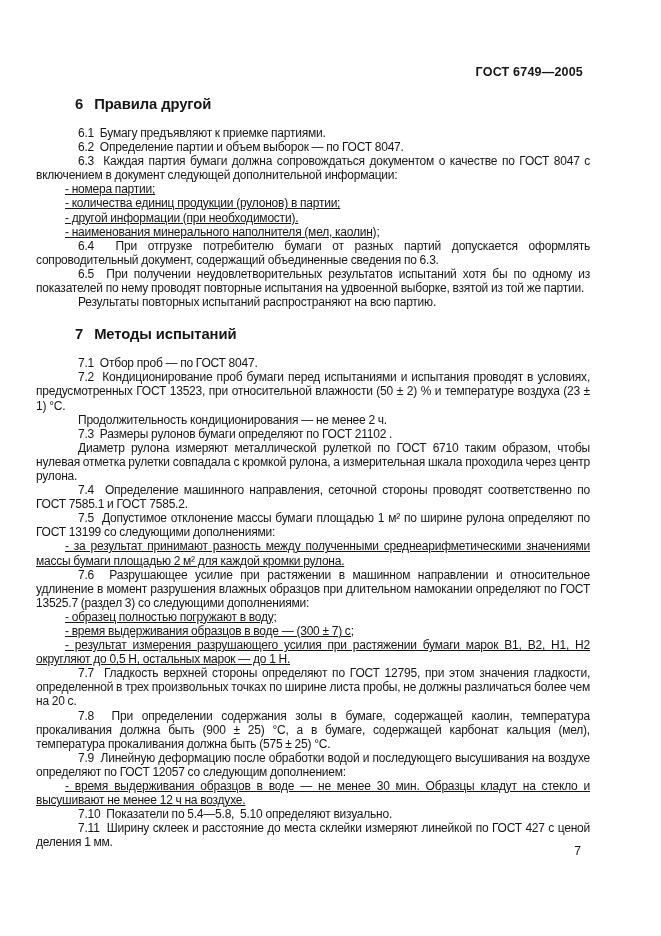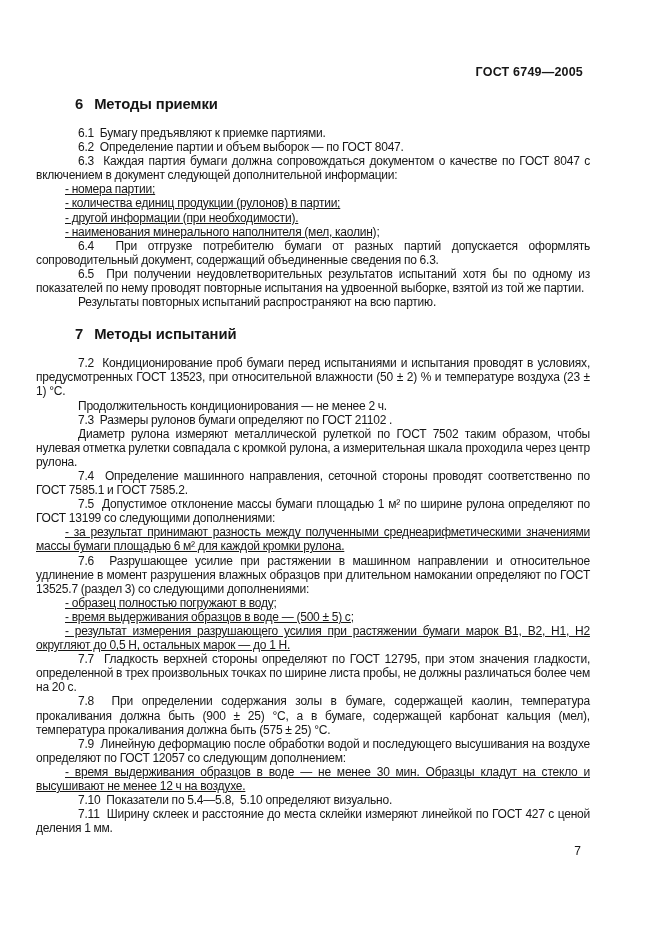--- a/index.html
+++ b/index.html
@@ -59,44 +59,45 @@
 </head>
 <body>
 
 <div class="sheet">
   <div class="content">
     <div class="doc-header">
       <span>ГОСТ 6749—2005</span>
     </div>
     <div>
         <section>
-          <h2 class="sec-heading"><span class="sec-num">6</span><span>Методы приемки</span></h2>
+          <h2 class="sec-heading"><span class="sec-num">6</span><span>Правила другой</span></h2>
           <p class="para">6.1&nbsp; Бумагу предъявляют к приемке партиями.</p>
           <p class="para">6.2&nbsp; Определение партии и объем выборок — по ГОСТ 8047.</p>
           <p class="para">6.3&nbsp; Каждая партия бумаги должна сопровождаться документом о качестве по ГОСТ 8047 с включе­нием в документ следующей дополнительной информации:</p>
           <p class="para dash">- номера партии;</p>
           <p class="para dash">- количества единиц продукции (рулонов) в партии;</p>
           <p class="para dash">- другой информации (при необходимости).</p>
           <p class="para dash">- наименования минерального наполнителя (мел, каолин);</p>
           <p class="para">6.4&nbsp; При отгрузке потребителю бумаги от разных партий допускается оформлять сопроводитель­ный документ, содержащий объединенные сведения по 6.3.</p>
           <p class="para">6.5&nbsp; При получении неудовлетворительных результатов испытаний хотя бы по одному из показате­лей по нему проводят повторные испытания на удвоенной выборке, взятой из той же партии.</p>
           <p class="para">Результаты повторных испытаний распространяют на всю партию.</p>
         </section>
         <section>
           <h2 class="sec-heading"><span class="sec-num">7</span><span>Методы испытаний</span></h2>
+          <p class="para">7.1&nbsp; Отбор проб — по ГОСТ 8047.</p>
           <p class="para">7.2&nbsp; Кондиционирование проб бумаги перед испытаниями и испытания проводят в условиях, пред­усмотренных ГОСТ 13523, при относительной влажности (50 ± 2) % и температуре воздуха (23 ± 1) °С.</p>
           <p class="para">Продолжительность кондиционирования — не менее 2 ч.</p>
           <p class="para">7.3&nbsp; Размеры рулонов бумаги определяют по ГОСТ 21102 .</p>
-          <p class="para">Диаметр рулона измеряют металлической рулеткой по ГОСТ 7502 таким образом, чтобы нулевая отметка рулетки совпадала с кромкой рулона, а измерительная шкала проходила через центр рулона.</p>
+          <p class="para">Диаметр рулона измеряют металлической рулеткой по ГОСТ 6710 таким образом, чтобы нулевая отметка рулетки совпадала с кромкой рулона, а измерительная шкала проходила через центр рулона.</p>
           <p class="para">7.4&nbsp; Определение машинного направления, сеточной стороны проводят соответственно по ГОСТ 7585.1 и ГОСТ 7585.2.</p>
           <p class="para">7.5&nbsp; Допустимое отклонение массы бумаги площадью 1 м² по ширине рулона определяют по ГОСТ 13199 со следующими дополнениями:</p>
-          <p class="para dash">- за результат принимают разность между полученными среднеарифметическими значениями массы бумаги площадью 6 м² для каждой кромки рулона.</p>
+          <p class="para dash">- за результат принимают разность между полученными среднеарифметическими значениями массы бумаги площадью 2 м² для каждой кромки рулона.</p>
           <p class="para">7.6&nbsp; Разрушающее усилие при растяжении в машинном направлении и относительное удлинение в момент разрушения влажных образцов при длительном намокании определяют по ГОСТ 13525.7 (раз­дел 3) со следующими дополнениями:</p>
           <p class="para dash">- образец полностью погружают в воду;</p>
-          <p class="para dash">- время выдерживания образцов в воде — (500 ± 5) с;</p>
+          <p class="para dash">- время выдерживания образцов в воде — (300 ± 7) с;</p>
           <p class="para dash">- результат измерения разрушающего усилия при растяжении бумаги марок В1, В2, Н1, Н2 округля­ют до 0,5 Н, остальных марок — до 1 Н.</p>
           <p class="para">7.7&nbsp; Гладкость верхней стороны определяют по ГОСТ 12795, при этом значения гладкости, опре­деленной в трех произвольных точках по ширине листа пробы, не должны различаться более чем на 20 с.</p>
           <p class="para">7.8&nbsp; При определении содержания золы в бумаге, содержащей каолин, температура прокаливания должна быть (900 ± 25) °С, а в бумаге, содержащей карбонат кальция (мел), температура прокаливания должна быть (575 ± 25) °С.</p>
           <p class="para">7.9&nbsp; Линейную деформацию после обработки водой и последующего высушивания на воздухе определяют по ГОСТ 12057 со следующим дополнением:</p>
           <p class="para dash">- время выдерживания образцов в воде — не менее 30 мин. Образцы кладут на стекло и высушива­ют не менее 12 ч на воздухе.</p>
           <p class="para">7.10&nbsp; Показатели по 5.4—5.8,&nbsp; 5.10 определяют визуально.</p>
           <p class="para">7.11&nbsp; Ширину склеек и расстояние до места склейки измеряют линейкой по ГОСТ 427 с ценой деле­ния 1 мм.</p>
         </section>
       </div>
   </div>

